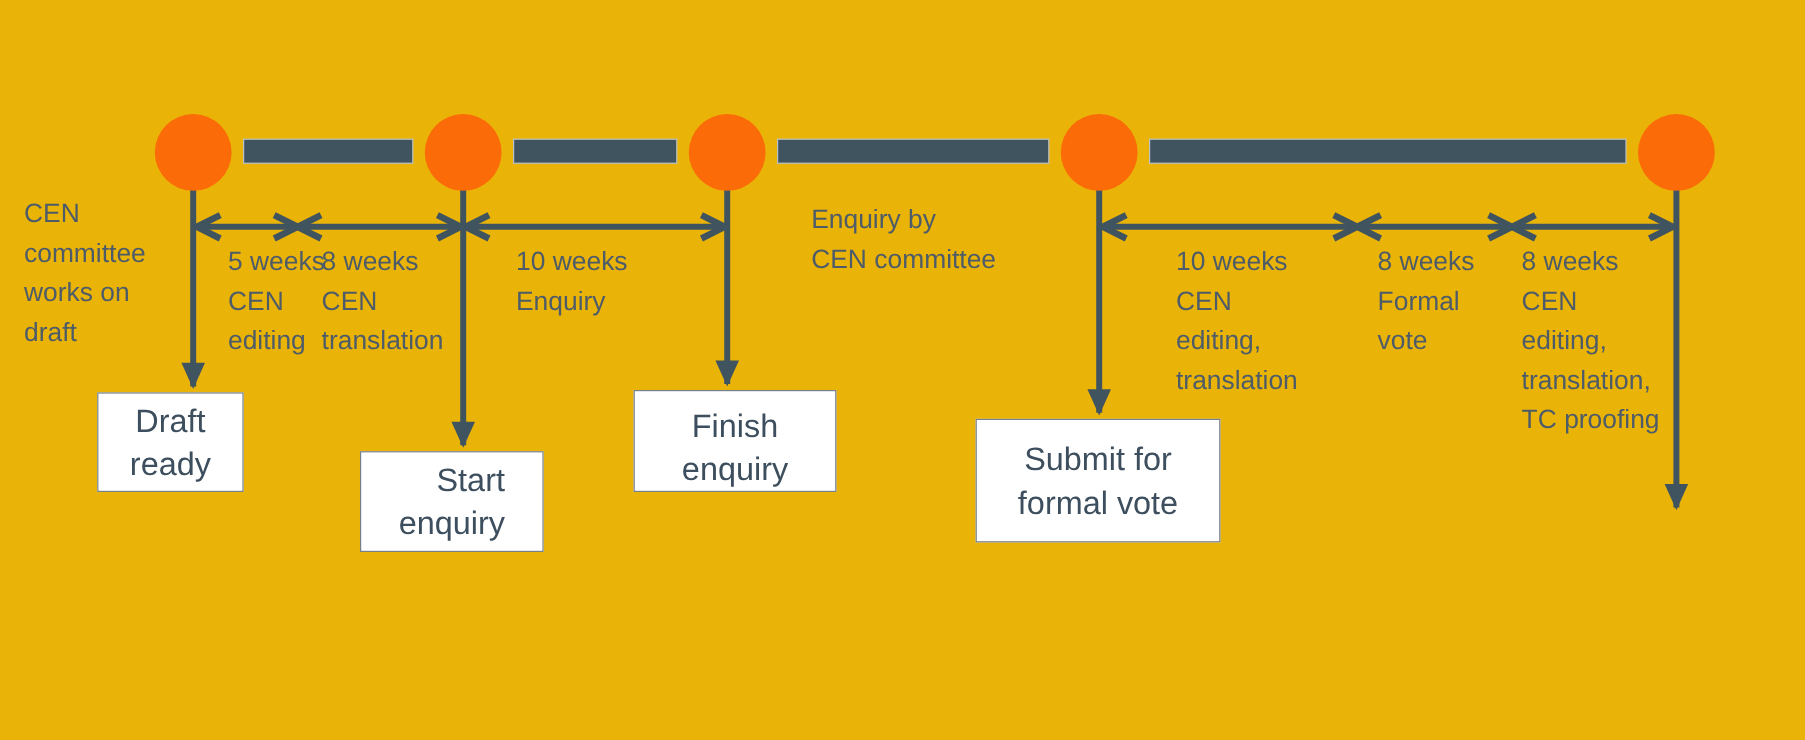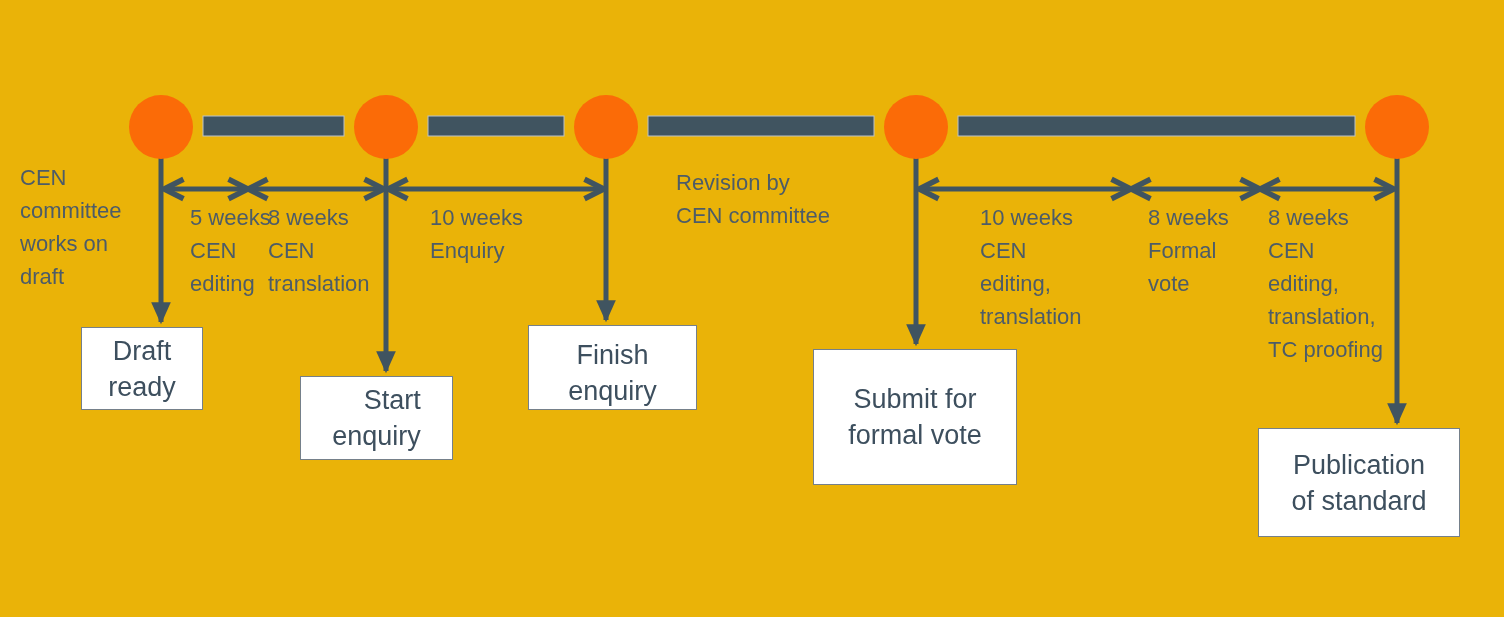--- a/index.html
+++ b/index.html
@@ -81,21 +81,21 @@
     <circle cx="386" cy="127" r="32" fill="#FB6B07"></circle>
     <circle cx="606" cy="127" r="32" fill="#FB6B07"></circle>
     <circle cx="916" cy="127" r="32" fill="#FB6B07"></circle>
     <circle cx="1397" cy="127" r="32" fill="#FB6B07"></circle>
   </svg>
 
   <div class="note" style="left:20px; top:161px;">CEN
 committee
 works on
 draft</div>
-  <div class="note" style="left:676px; top:166px;">Revision by
+  <div class="note" style="left:676px; top:166px;">Enquiry by
 CEN committee</div>
 
   <div class="duration-label" style="left:170px;margin-left:20px;">5 weeks
 CEN
 editing</div>
   <div class="duration-label" style="left:268px;">8 weeks
 CEN
 translation</div>
   <div class="duration-label" style="left:430px;">10 weeks
 Enquiry</div>
@@ -117,22 +117,18 @@
 ready</span>
   </div>
   <div class="milestone-box" style="left:300px; top:376px; width:153px; height:84px;text-align:right;">
     <span class="milestone-label">Start
 enquiry</span>
   </div>
   <div class="milestone-box" style="left:528px; top:325px; width:169px; height:85px;align-items:flex-end;">
     <span class="milestone-label">Finish
 enquiry</span>
   </div>
-  <div class="milestone-box" style="left:813px; top:349px; width:204px; height:136px;">
+  <div class="milestone-box" style="left:813px; top:349px; width:204px; height:103px;">
     <span class="milestone-label">Submit for
 formal vote</span>
-  </div>
-  <div class="milestone-box" style="left:1258px; top:428px; width:202px; height:109px;">
-    <span class="milestone-label">Publication
-of standard</span>
   </div>
 
 </div>
 
 </body></html>

